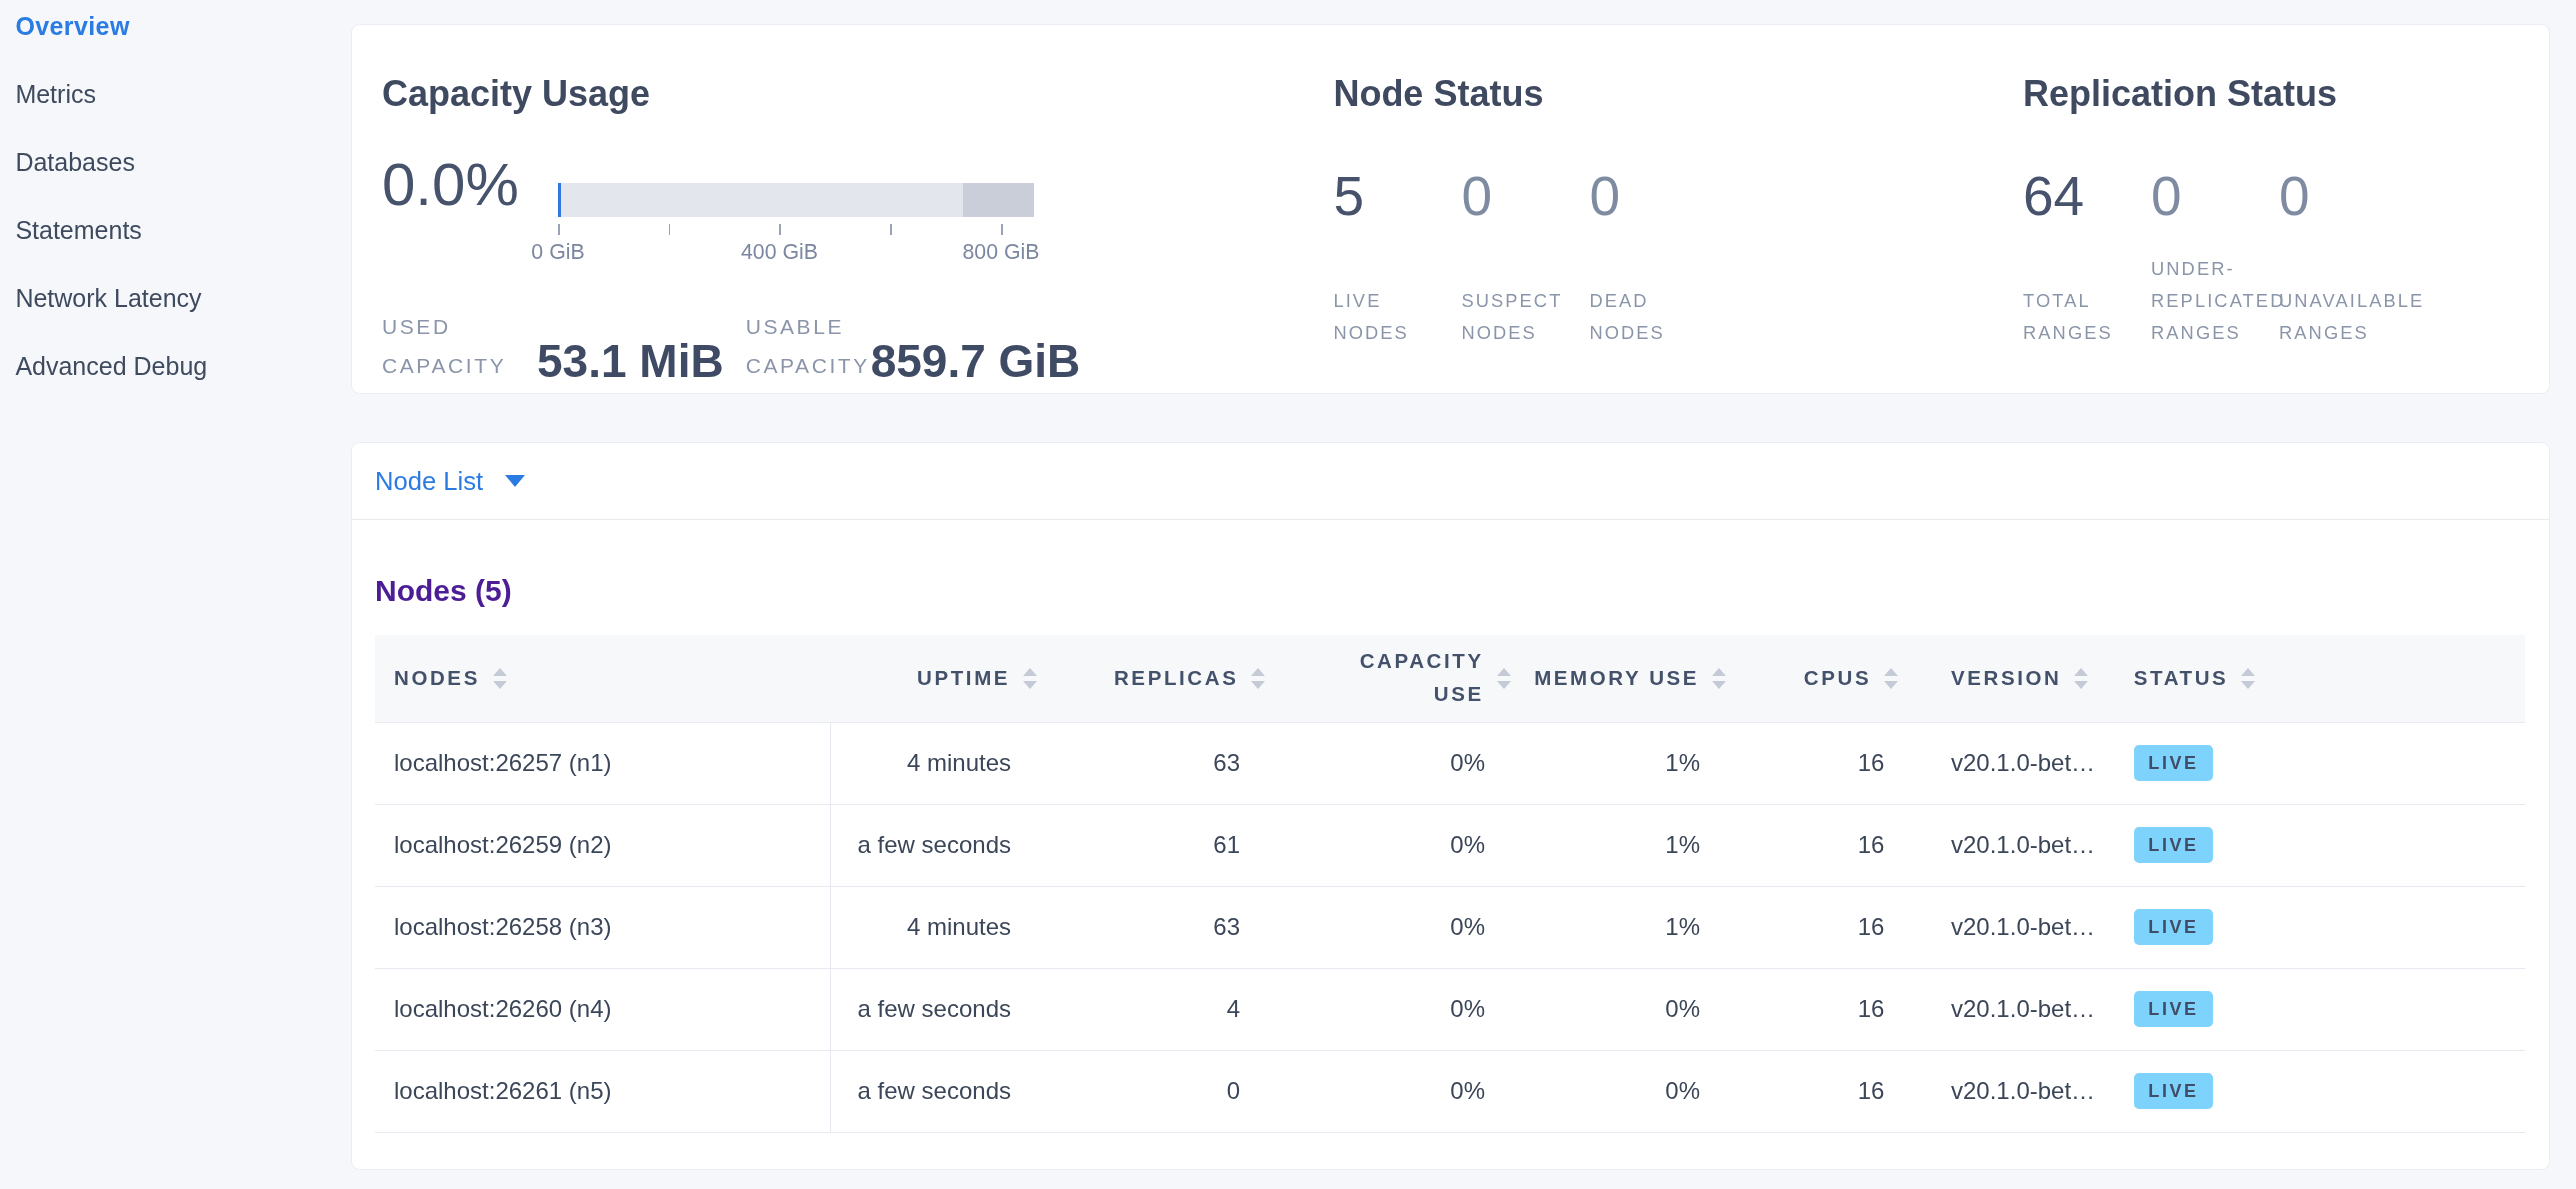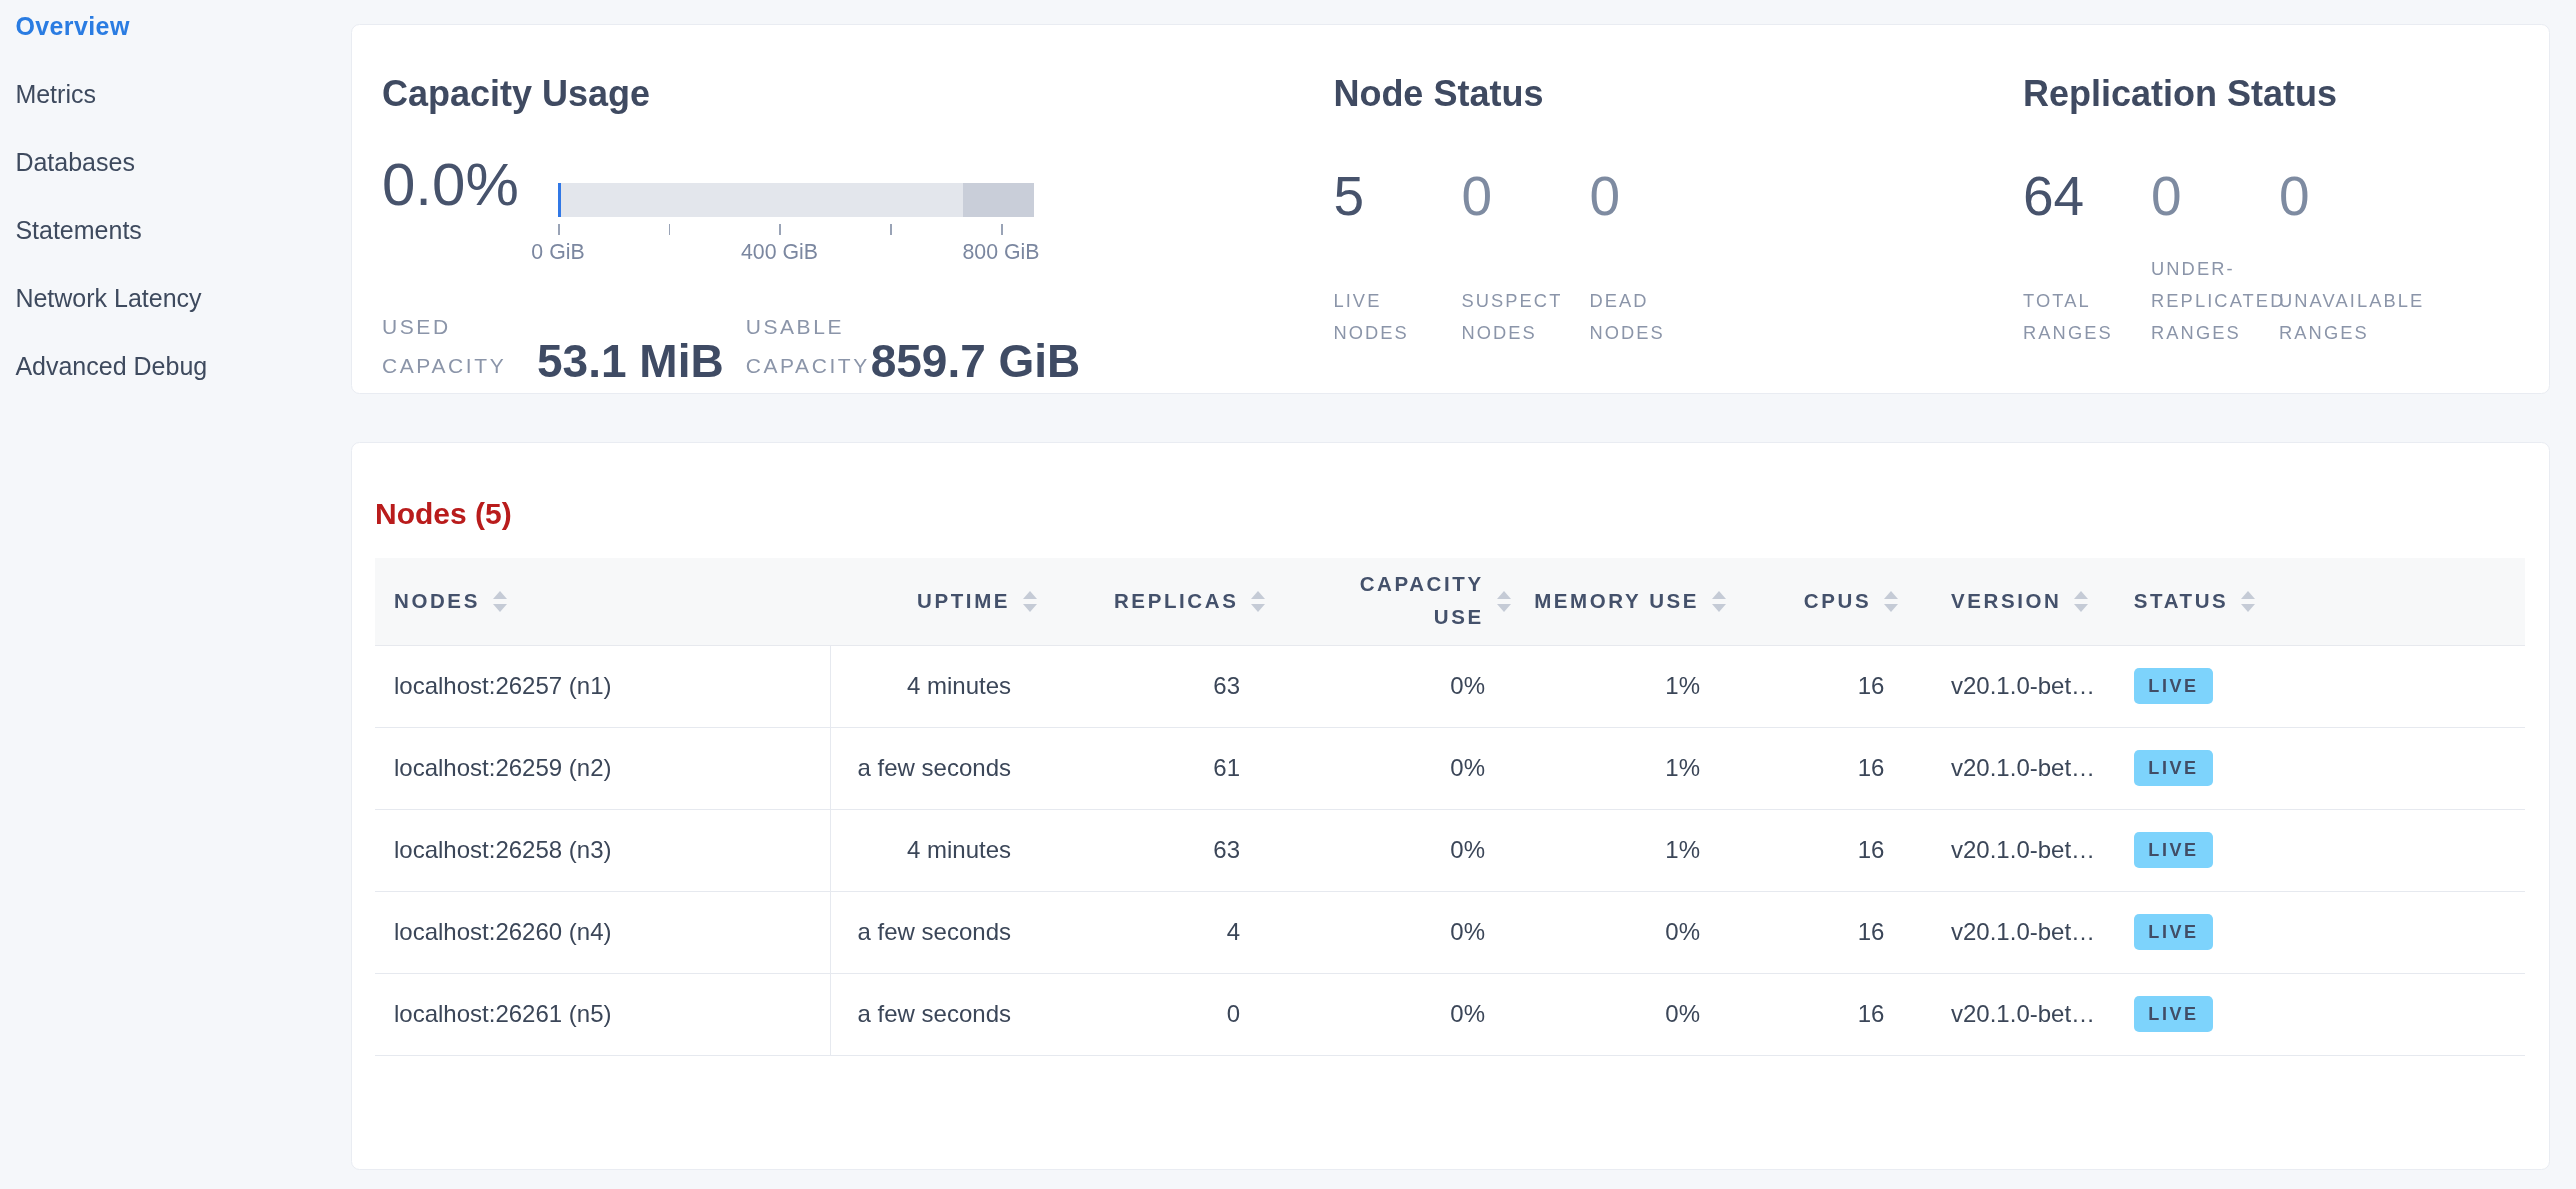--- a/index.html
+++ b/index.html
@@ -42,21 +42,21 @@
   .bcol{width:128px;display:flex;flex-direction:column;justify-content:space-between;}
   .bval{font-size:55px;line-height:1;font-weight:500;color:#7e8ba1;}
   .bval.emph{color:#47536c;}
   .blabel{font-size:18.3px;letter-spacing:2.1px;color:#8b95a9;line-height:1.75;}
   
   .table-card{margin-top:48px;height:728px;}
   .nodelist-bar{height:76px;border-bottom:1.7px solid #e7eaef;display:flex;align-items:center;padding-left:23px;}
   .nodelist-link{display:flex;align-items:center;cursor:pointer;font-size:25.6px;color:#2a7ce2;}
   .caret{width:0;height:0;border-left:10.2px solid transparent;border-right:10.2px solid transparent;border-top:12.8px solid #2a7ce2;margin-left:22px;}
   .table-wrap{padding:0 23px;}
-  .table-wrap h3{margin:53px 0 25.6px;font-size:30px;line-height:36px;font-weight:700;color:#b91c1c;}
+  .table-wrap h3{margin:53px 0 25.6px;font-size:30px;line-height:36px;font-weight:700;color:#4c1d95;}
   table{border-collapse:collapse;table-layout:fixed;width:2150px;}
   thead th{background:#f7f8f9;height:87px;border-bottom:1.7px solid #e7e9ee;padding:0;cursor:pointer;}
   .th-inner{display:flex;align-items:center;font-size:20.5px;letter-spacing:2.6px;color:#44516b;font-weight:700;text-transform:uppercase;}
   .th-inner.left{justify-content:flex-start;padding-left:19px;}
   .th-inner.right{justify-content:flex-end;}
   .hlabel.wrap2{width:136px;text-align:right;line-height:1.6;}
   .sort{display:inline-flex;flex-direction:column;margin-left:12.8px;}
   .sort .up{width:0;height:0;border-left:7.7px solid transparent;border-right:7.7px solid transparent;border-bottom:8.5px solid #c5cbd6;}
   .sort .down{width:0;height:0;border-left:7.7px solid transparent;border-right:7.7px solid transparent;border-top:8.5px solid #c5cbd6;margin-top:5.1px;}
   tbody td{height:81px;border-bottom:1.7px solid #e6e9ef;font-size:24px;color:#3b4658;padding:0;vertical-align:middle;}
@@ -160,20 +160,26 @@
             <div class="bcol">
               <div class="bval">0</div>
               <div class="blabel">UNAVAILABLE RANGES</div>
             </div>
           </div>
       </div>
 
     </section>
 
     <section class="card table-card">
+      <div class="nodelist-bar">
+        <span class="nodelist-link">
+          <span>Node List</span>
+          <span class="caret"></span>
+        </span>
+      </div>
       <div class="table-wrap">
         <h3>Nodes (5)</h3>
         <table>
           <colgroup>
             <col style="width:455px">
               <col style="width:212px">
               <col style="width:230px">
               <col style="width:247px">
             <col style="width:212px">
               <col style="width:167px">

